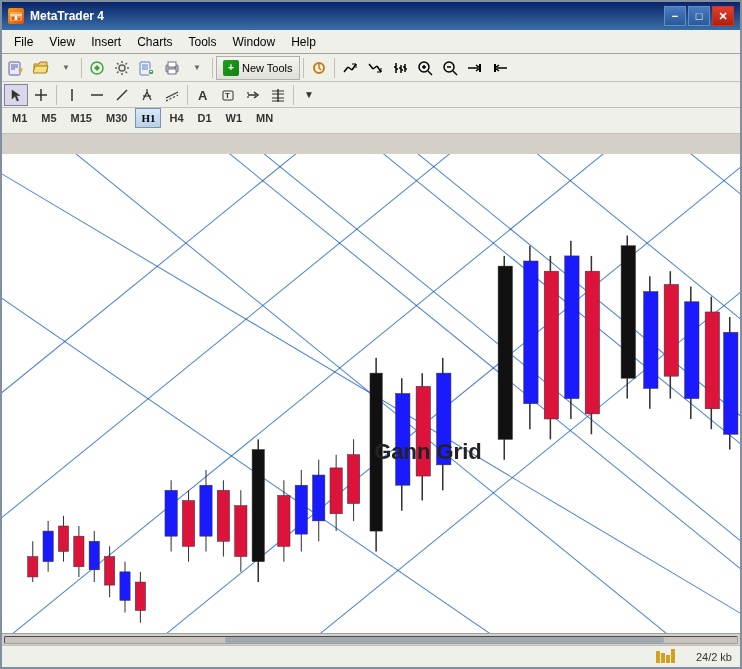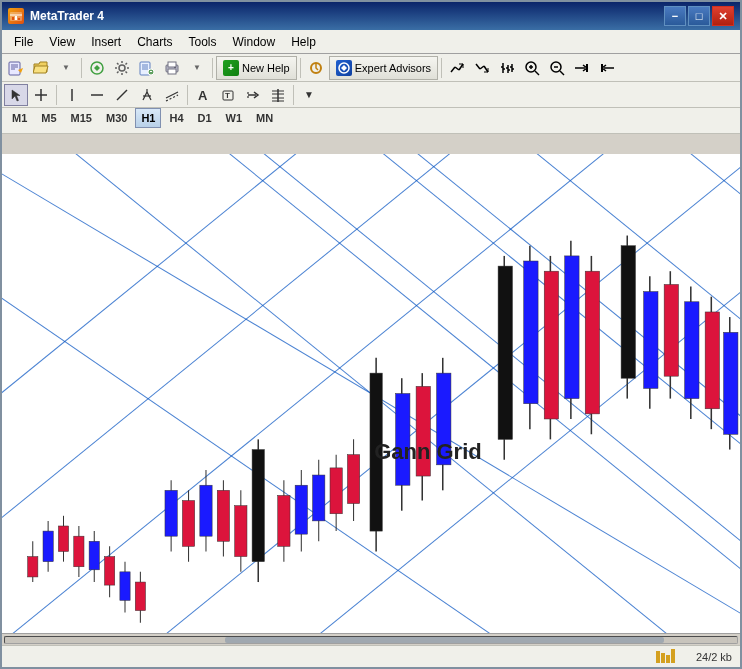--- a/index.html
+++ b/index.html
@@ -194,20 +194,21 @@
       font-size: 11px;
       font-weight: bold;
       color: #333;
       display: flex;
       align-items: center;
     }
     .tf-btn.active {
       background: linear-gradient(to bottom, #d8e8f8, #b8d0e8);
       border: 1px solid #8090b0;
       color: #000;
+      font-family: Liberation Serif, serif;
     }
 
     
     .chart-area {
       background: white;
       position: relative;
       overflow: hidden;
       flex: 1;
       margin-top: 20px;
     }
@@ -356,41 +357,32 @@
       </svg>
     </div>
     <div class="toolbar-btn">
       <span style="font-size:8px;color:#666">▼</span>
     </div>
 
     <div class="toolbar-separator"></div>
 
     <div class="toolbar-btn-wide">
       <div class="new-order-icon">+</div>
-      <span>New Help</span>
+      <span>New Tools</span>
     </div>
 
     <div class="toolbar-separator"></div>
 
     <div class="toolbar-btn">
       <svg width="16" height="16" viewBox="0 0 16 16">
         <circle cx="8" cy="8" r="5" fill="none" stroke="#c08010" stroke-width="2"></circle>
         <path d="M8 4 L8 8 L10 10" stroke="#c08010" stroke-width="1.5" fill="none"></path>
       </svg>
     </div>
 
-    <div class="toolbar-btn-wide">
-      <div class="ea-icon">
-        <svg width="12" height="12" viewBox="0 0 12 12">
-          <circle cx="6" cy="6" r="5" fill="none" stroke="white" stroke-width="1.5"></circle>
-          <path d="M3 6 L6 3 L9 6 L6 9 Z" fill="white"></path>
-        </svg>
-      </div>
-      <span>Expert Advisors</span>
-    </div>
 
     <div class="toolbar-separator"></div>
 
     <div class="toolbar-btn">
       <svg width="16" height="16" viewBox="0 0 16 16">
         <line x1="2" y1="12" x2="6" y2="7" stroke="#000" stroke-width="1.5"></line>
         <line x1="6" y1="7" x2="10" y2="10" stroke="#000" stroke-width="1.5"></line>
         <line x1="10" y1="10" x2="14" y2="4" stroke="#000" stroke-width="1.5"></line>
         <line x1="14" y1="4" x2="14" y2="8" stroke="#000" stroke-width="1"></line>
         <line x1="14" y1="4" x2="10" y2="4" stroke="#000" stroke-width="1"></line>

